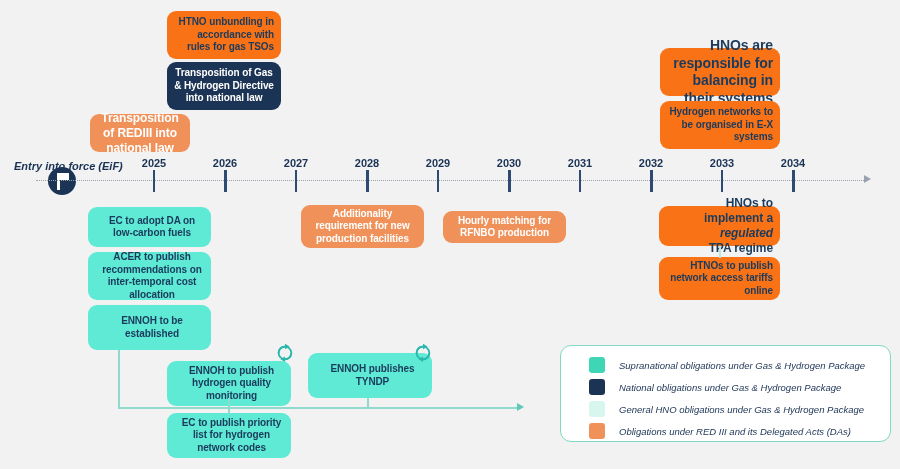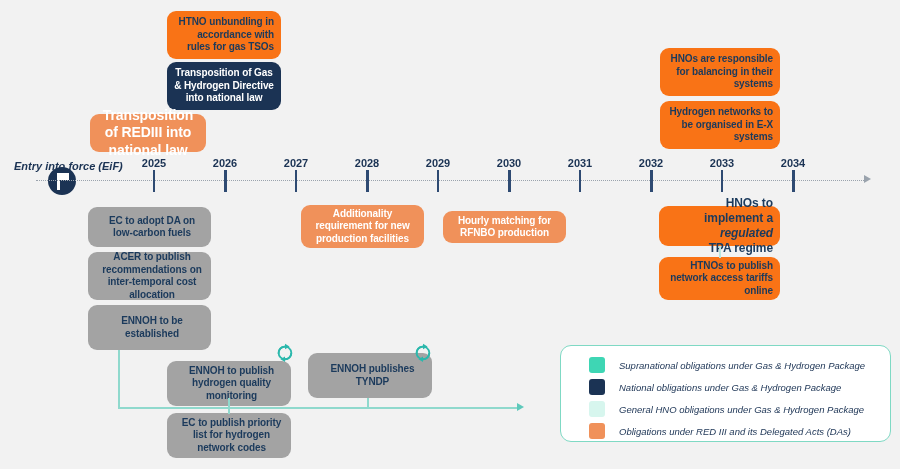--- a/index.html
+++ b/index.html
@@ -26,21 +26,21 @@
     display: flex;
     align-items: center;
     justify-content: center;
     text-align: center;
     font-weight: bold;
     line-height: 1.25;
     padding: 5px 7px;
     letter-spacing: -0.1px;
   }
   .card span { display: block; width: 100%; }
-  .c-teal   { background: #a3a3a3; color: #1b3a5c; padding-left: 12px; }
+  .c-teal   { background: #5eead4; color: #1b3a5c; padding-left: 12px; }
   .c-navy   { background: #1b3354; color: #ffffff; }
   .c-mint   { background: #f97316; color: #1b3a5c; text-align: right; }
   .c-orange { background: #f0915a; color: #ffffff; }
 
   
   #axis {
     position: absolute;
     left: 36px;
     top: 180px;
     width: 830px;
@@ -157,25 +157,25 @@
 <div id="canvas">
 
   <div class="card c-mint" style="left:167px; top:11px; width:114px; height:48px; font-size:10px;">
     <span>HTNO unbundling in accordance with rules for gas TSOs</span>
   </div>
 
   <div class="card c-navy" style="left:167px; top:62px; width:114px; height:48px; font-size:10px;">
     <span>Transposition of Gas &amp; Hydrogen Directive into national law</span>
   </div>
 
-  <div class="card c-orange" style="left:90px; top:114px; width:116px; height:38px; font-size:14px;">
+  <div class="card c-orange" style="left:90px; top:114px; width:100px; height:38px; font-size:12px;">
     <span>Transposition of REDIII into national law</span>
   </div>
 
-  <div class="card c-mint" style="left:660px; top:48px; width:120px; height:48px; font-size:10px;">
+  <div class="card c-mint" style="left:660px; top:48px; width:120px; height:48px; font-size:14px;">
     <span>HNOs are responsible for balancing in their systems</span>
   </div>
 
   <div class="card c-mint" style="left:660px; top:101px; width:120px; height:48px; font-size:10px;">
     <span>Hydrogen networks to be organised in E-X systems</span>
   </div>
 
   <div id="eif-label">Entry into force (EiF)</div>
   <div id="eif-circle">
     <div class="flag-pole"></div>

